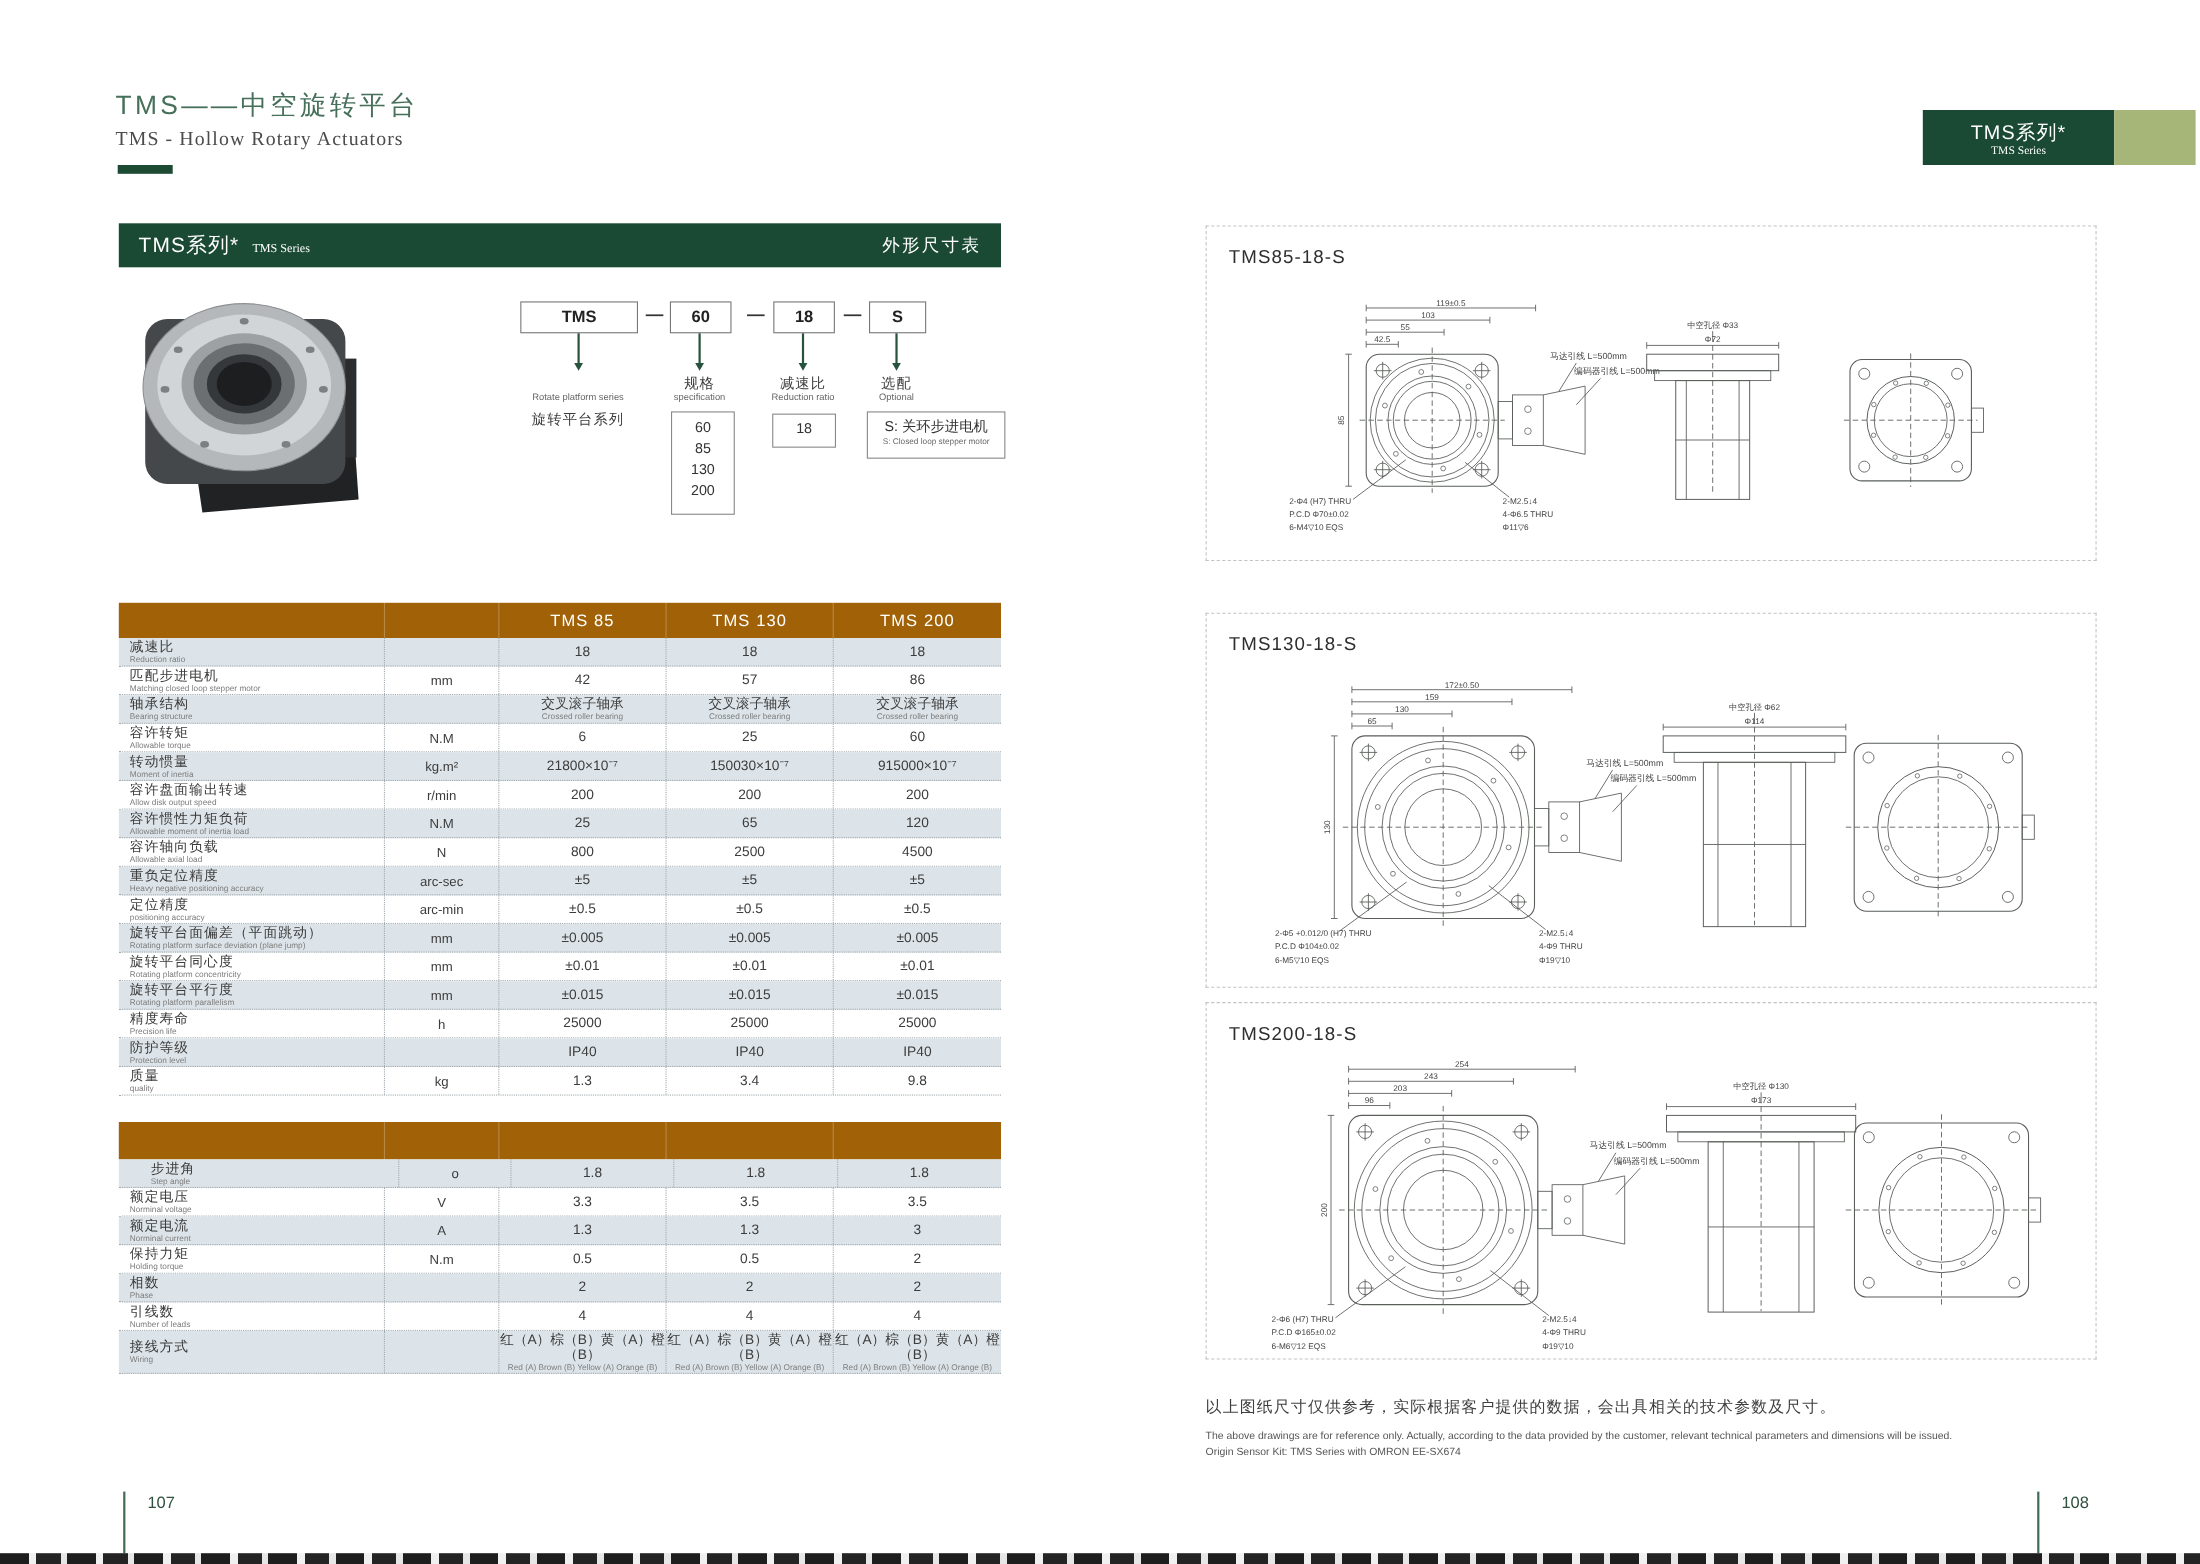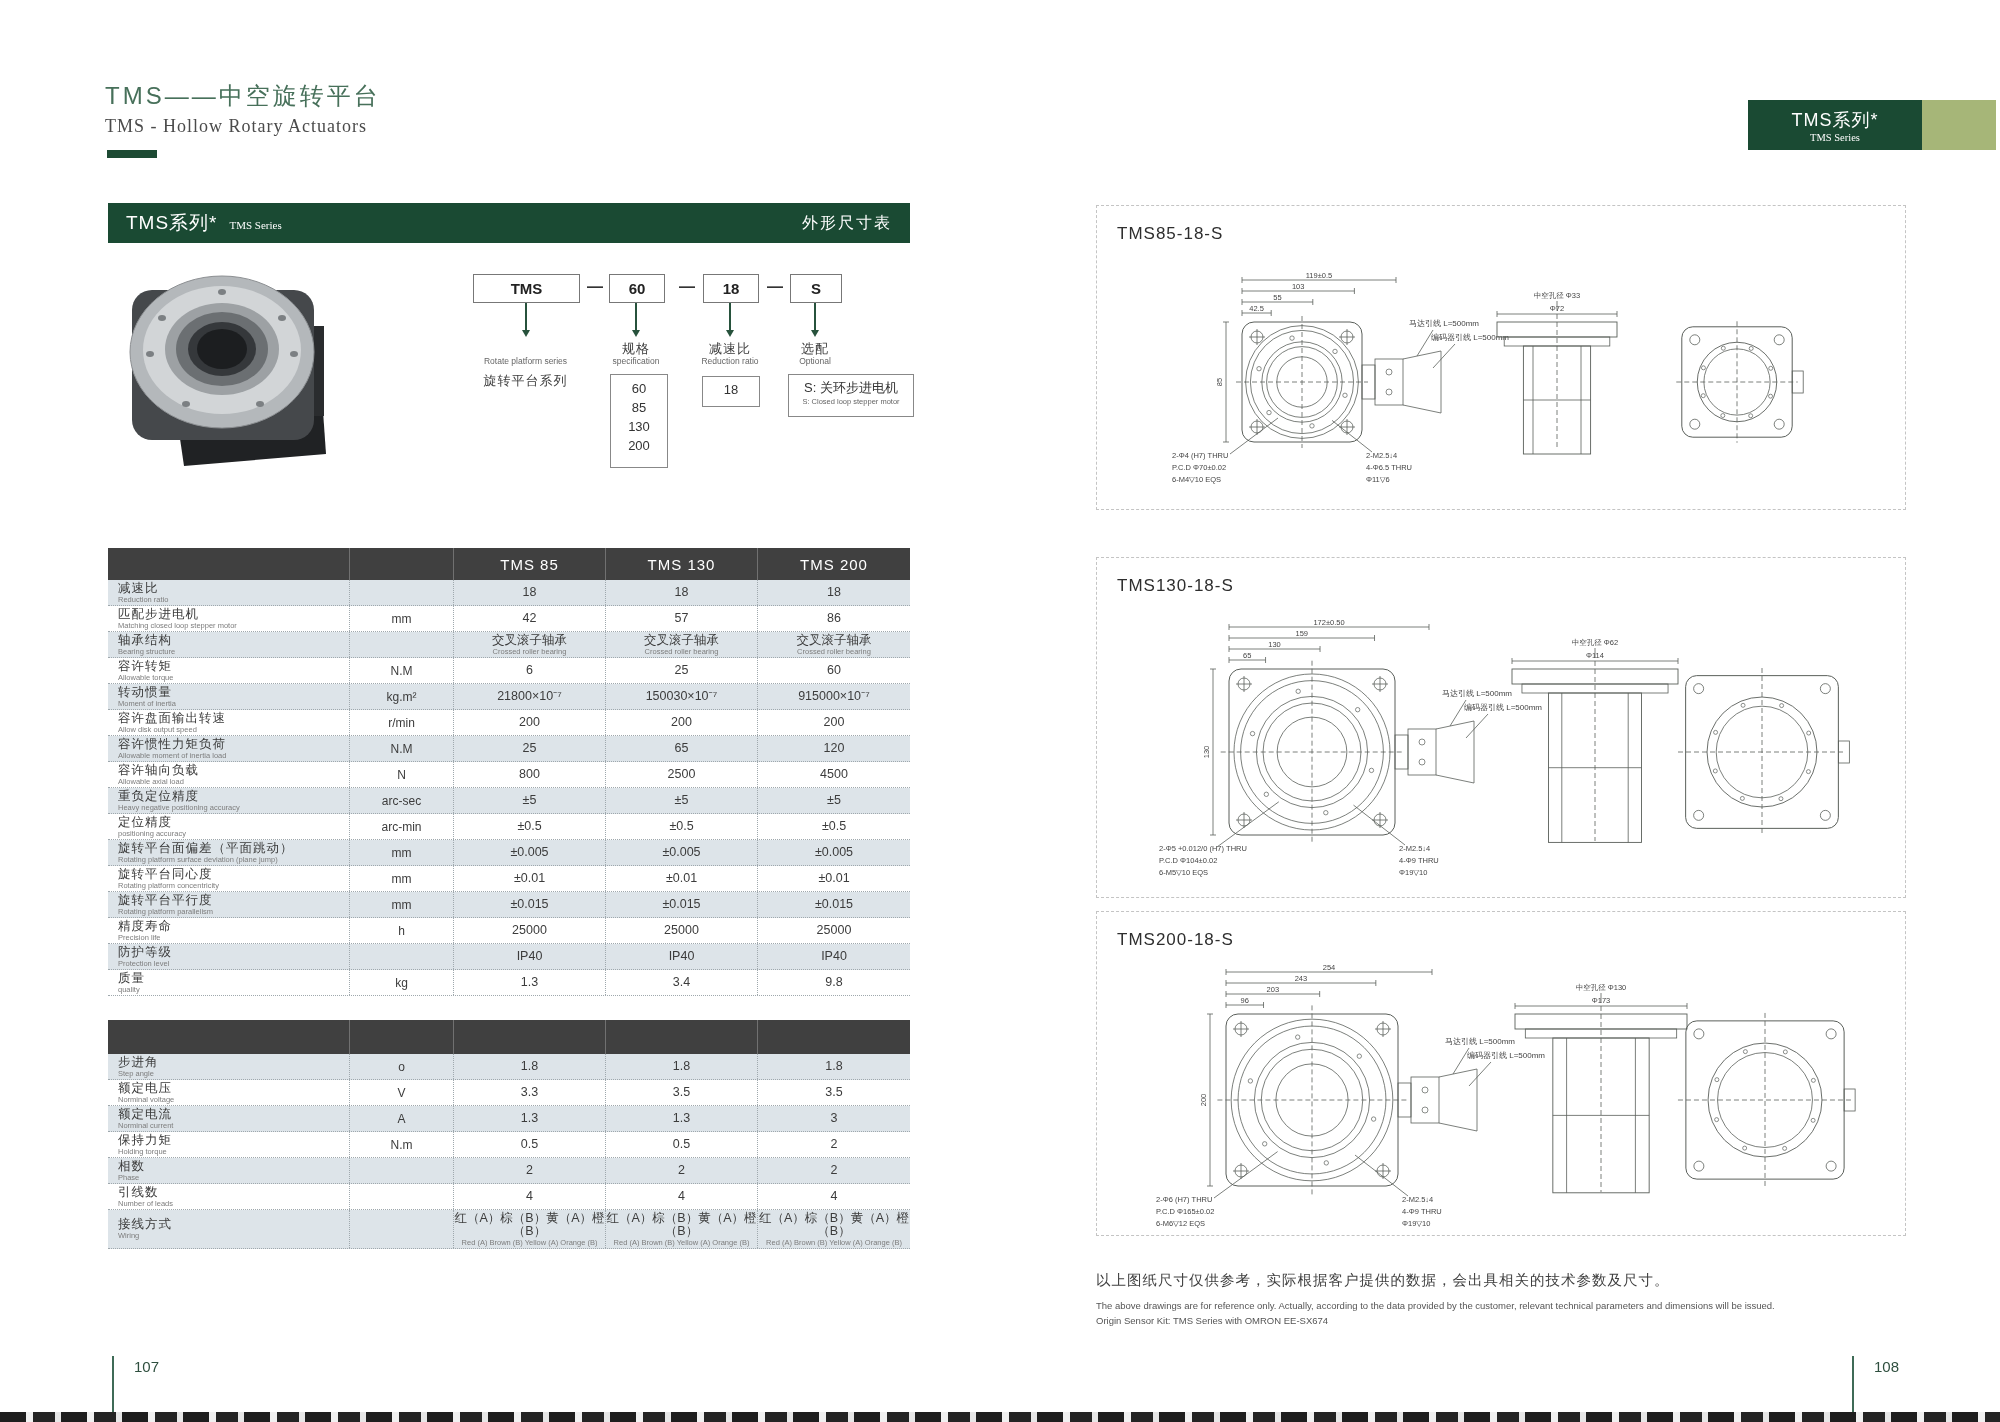--- a/index.html
+++ b/index.html
@@ -30,21 +30,21 @@
   .mc-arrow{position:absolute;width:2px;background:#27523c;}
   .mc-head{position:absolute;width:0;height:0;border-left:4px solid transparent;border-right:4px solid transparent;border-top:7px solid #27523c;}
   .mc-cn{position:absolute;transform:translateX(-50%);font-size:13px;color:#3d3d3d;letter-spacing:1px;white-space:nowrap;}
   .mc-en{position:absolute;transform:translateX(-50%);font-size:8.5px;color:#666;white-space:nowrap;}
   .mc-opt{position:absolute;border:1px solid #888;background:#fff;text-align:center;}
   .mc-opt .l1{font-size:13px;color:#333;line-height:19px;}
   .mc-opt .s1{font-size:7.5px;color:#666;line-height:9px;}
 
   
   .dtable{position:absolute;width:802px;}
-  .t-head{display:flex;background:#404040;color:#fff;}
+  .t-head{display:flex;background:#a16207;color:#fff;}
   .t-head .hc{display:flex;align-items:center;justify-content:center;font-size:15px;letter-spacing:1px;border-right:1px solid rgba(255,255,255,.25);box-sizing:border-box;}
   .t-head .hc:last-child{border-right:none;}
   .t-row{display:flex;border-bottom:1px dotted #9fa8ad;}
   .t-row.alt{background:#dde4e9;}
   .tc{box-sizing:border-box;border-right:1px dotted #9fa8ad;display:flex;flex-direction:column;justify-content:center;}
   .tc:last-child{border-right:none;}
   .c-label{width:242px;padding-left:10px;align-items:flex-start;}
   .c-unit{width:104px;align-items:center;}
   .c-val{width:152px;align-items:center;text-align:center;}
   .lab-cn{font-size:12.5px;color:#3a3a3a;letter-spacing:1px;line-height:13px;}
@@ -454,21 +454,21 @@
     </div>
 
   <div id="motor-table" class="dtable" style="left:108px;top:1020px;">
       <div class="t-head" style="height: 34px;">
         <div class="hc" style="width: 242px;"></div>
         <div class="hc" style="width: 104px;"></div>
         <div class="hc" style="width: 152px;"></div>
         <div class="hc" style="width: 152px;"></div>
         <div class="hc" style="width: 152px;"></div>
       </div>
-      <div class="t-row alt" style="height: 25px;">
+      <div class="t-row alt" style="height: 25px; padding-left: 19px;">
         <div class="tc c-label">
           <div class="lab-cn">步进角</div>
           <div class="lab-en">Step angle</div>
         </div>
         <div class="tc c-unit">
           <div class="unit-txt">o</div>
         </div>
         <div class="tc c-val">
           <div class="val-main">1.8</div>
         </div>

